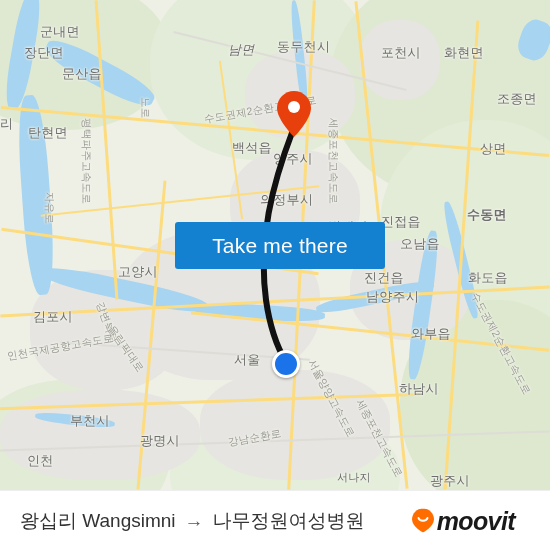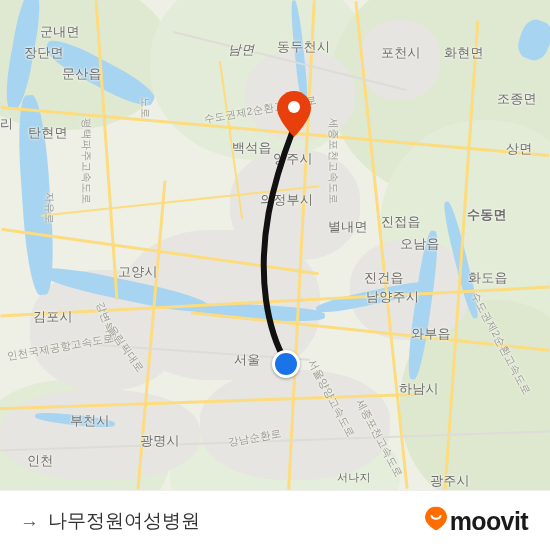--- a/index.html
+++ b/index.html
@@ -93,22 +93,22 @@
     border-top: 1px solid #eeeeee;
   }
   .footer-caption {
     margin-left: 20px;
     font-size: 19px; color: #333333;
     display: flex; align-items: center; gap: 9px;
     white-space: nowrap;
   }
   .arrow-ico { color: #555; font-size: 19px; line-height: 1; }
   .brand {
-    position: absolute; right: 22px; top: 50%; transform: translateY(-50%);
-    display: flex; gap: 3px;
+    position: absolute; right: 35px; top: 50%; transform: translateY(-50%);
+    display: flex; align-items: center; gap: 3px; font-style: italic;
   }
   .brand-word {
     font-size: 25px; font-weight: bold; color: #1a1a1a; letter-spacing: -.6px;
   }
 </style>
 </head>
 <body>
 
 <div id="app">
 
@@ -164,21 +164,21 @@
           <div class="lbl" style="left: 40px; top: 23px;">군내면</div>
           <div class="lbl" style="left: 24px; top: 44px;">장단면</div>
           <div class="lbl" style="left: 62px; top: 65px;">문산읍</div>
           <div class="lbl" style="left: 28px; top: 124px;">탄현면</div>
           <div class="lbl" style="left: 0px; top: 115px;">리</div>
           <div class="lbl" style="left: 228px; top: 41px; font-style: italic;">남면</div>
           <div class="lbl" style="left: 277px; top: 38px;">동두천시</div>
           <div class="lbl" style="left: 381px; top: 44px;">포천시</div>
           <div class="lbl" style="left: 444px; top: 44px;">화현면</div>
           <div class="lbl" style="left: 497px; top: 90px;">조종면</div>
-          <div class="lbl" style="left: 506px; top: 140px; text-align: center;">상면</div>
+          <div class="lbl" style="left: 480px; top: 140px; text-align: center;">상면</div>
           <div class="lbl" style="left: 225px; top: 139px; margin-left: 7px;">백석읍</div>
           <div class="lbl" style="left: 273px; top: 150px;">양주시</div>
           <div class="lbl" style="left: 260px; top: 191px;">의정부시</div>
           <div class="lbl" style="left: 328px; top: 218px;">별내면</div>
           <div class="lbl" style="left: 381px; top: 207px; margin-top: 6px;">진접읍</div>
           <div class="lbl" style="left: 467px; top: 206px; font-weight: bold;">수동면</div>
           <div class="lbl" style="left: 400px; top: 235px;">오남읍</div>
           <div class="lbl" style="left: 364px; top: 269px;">진건읍</div>
           <div class="lbl" style="left: 468px; top: 269px;">화도읍</div>
           <div class="lbl" style="left: 366px; top: 288px;">남양주시</div>
@@ -215,25 +215,27 @@
 
     <div class="dest-pin">
       <svg viewBox="0 0 34 46" width="34" height="46">
         <path d="M17 0 C7.6 0 0 7.6 0 17 C0 29 17 46 17 46 C17 46 34 29 34 17 C34 7.6 26.4 0 17 0 Z" fill="#e8400c"></path>
         <circle cx="17" cy="16" r="6" fill="#ffffff"></circle>
       </svg>
     </div>
 
     <div class="origin-dot"></div>
 
+    <button class="cta">Take me there</button>
 
   </div>
 
   <div class="footer">
     <div class="footer-caption">
+      <span>왕십리 Wangsimni</span>
       <span class="arrow-ico">→</span>
       <span>나무정원여성병원</span>
     </div>
     <div class="brand">
       <svg width="22" height="24" viewBox="0 0 22 24">
         <path d="M11 0 C4.9 0 0 4.9 0 11 C0 18 11 24 11 24 C11 24 22 18 22 11 C22 4.9 17.1 0 11 0 Z" fill="#ff6d00"></path>
         <path d="M6.5 9.5 C7.6 13.2 14.4 13.2 15.5 9.5" fill="none" stroke="#ffffff" stroke-width="2" stroke-linecap="round"></path>
       </svg>
       <span class="brand-word">moovit</span>
     </div>

